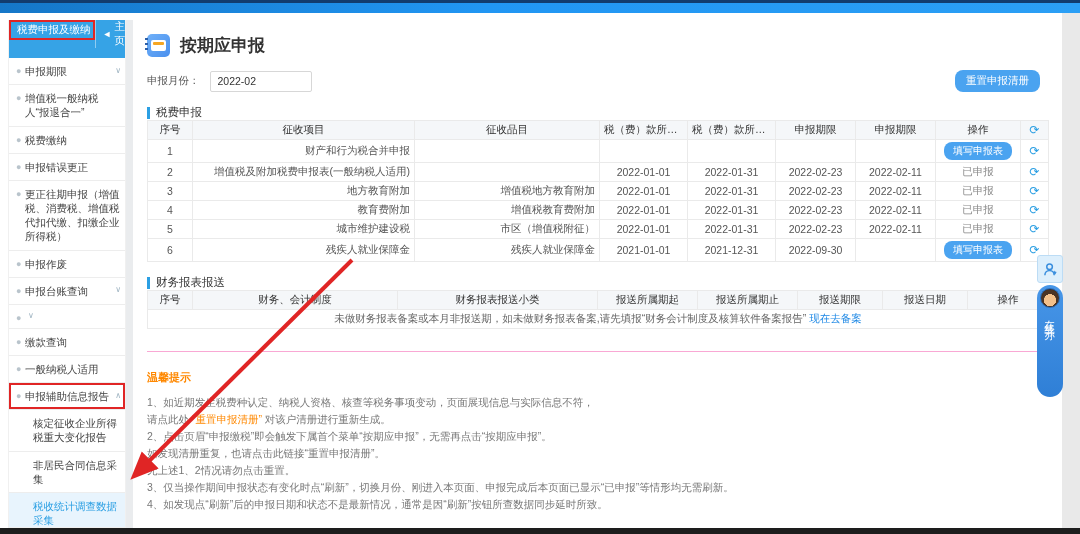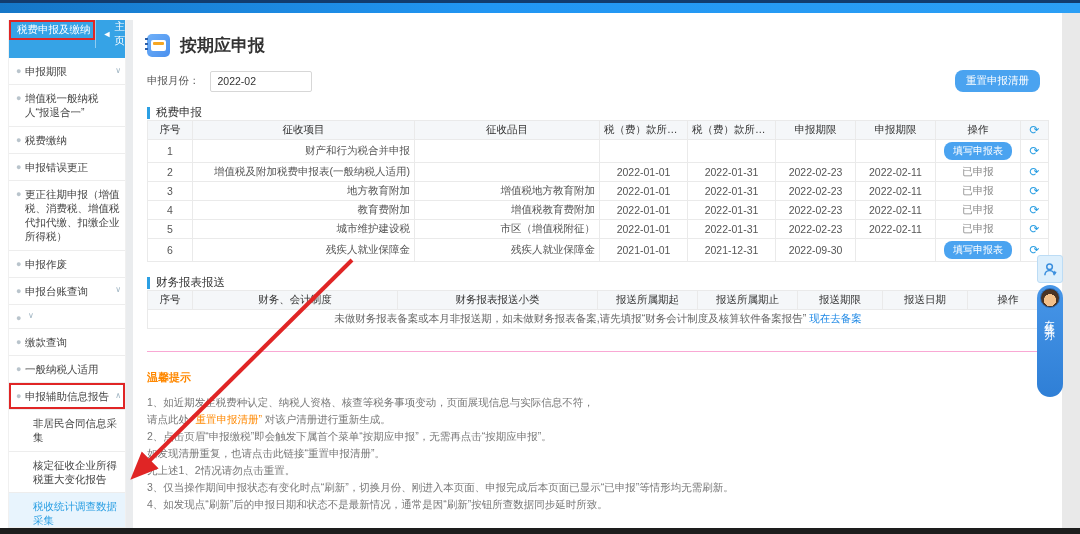--- a/index.html
+++ b/index.html
@@ -121,24 +121,24 @@
       <div class="s-item lvl1">
         <span class="dot">●</span>
         <span class="s-label">一般纳税人适用</span>
       </div>
       <div class="s-item lvl1 red-outline">
         <span class="dot">●</span>
         <span class="s-label">申报辅助信息报告</span>
         <span class="chev">∧</span>
       </div>
       <div class="s-item lvl2">
+        <span class="s-label">核定征收企业所得税重大变化报告</span>
+      </div>
+      <div class="s-item lvl2">
         <span class="s-label">非居民合同信息采集</span>
-      </div>
-      <div class="s-item lvl2">
-        <span class="s-label">核定征收企业所得税重大变化报告</span>
       </div>
       <div class="s-item lvl2 active">
         <span class="s-label">税收统计调查数据采集</span>
       </div>
     </div>
 </div>
 
 <div class="main">
   <div class="title-row">
     <span class="nb-icon">

